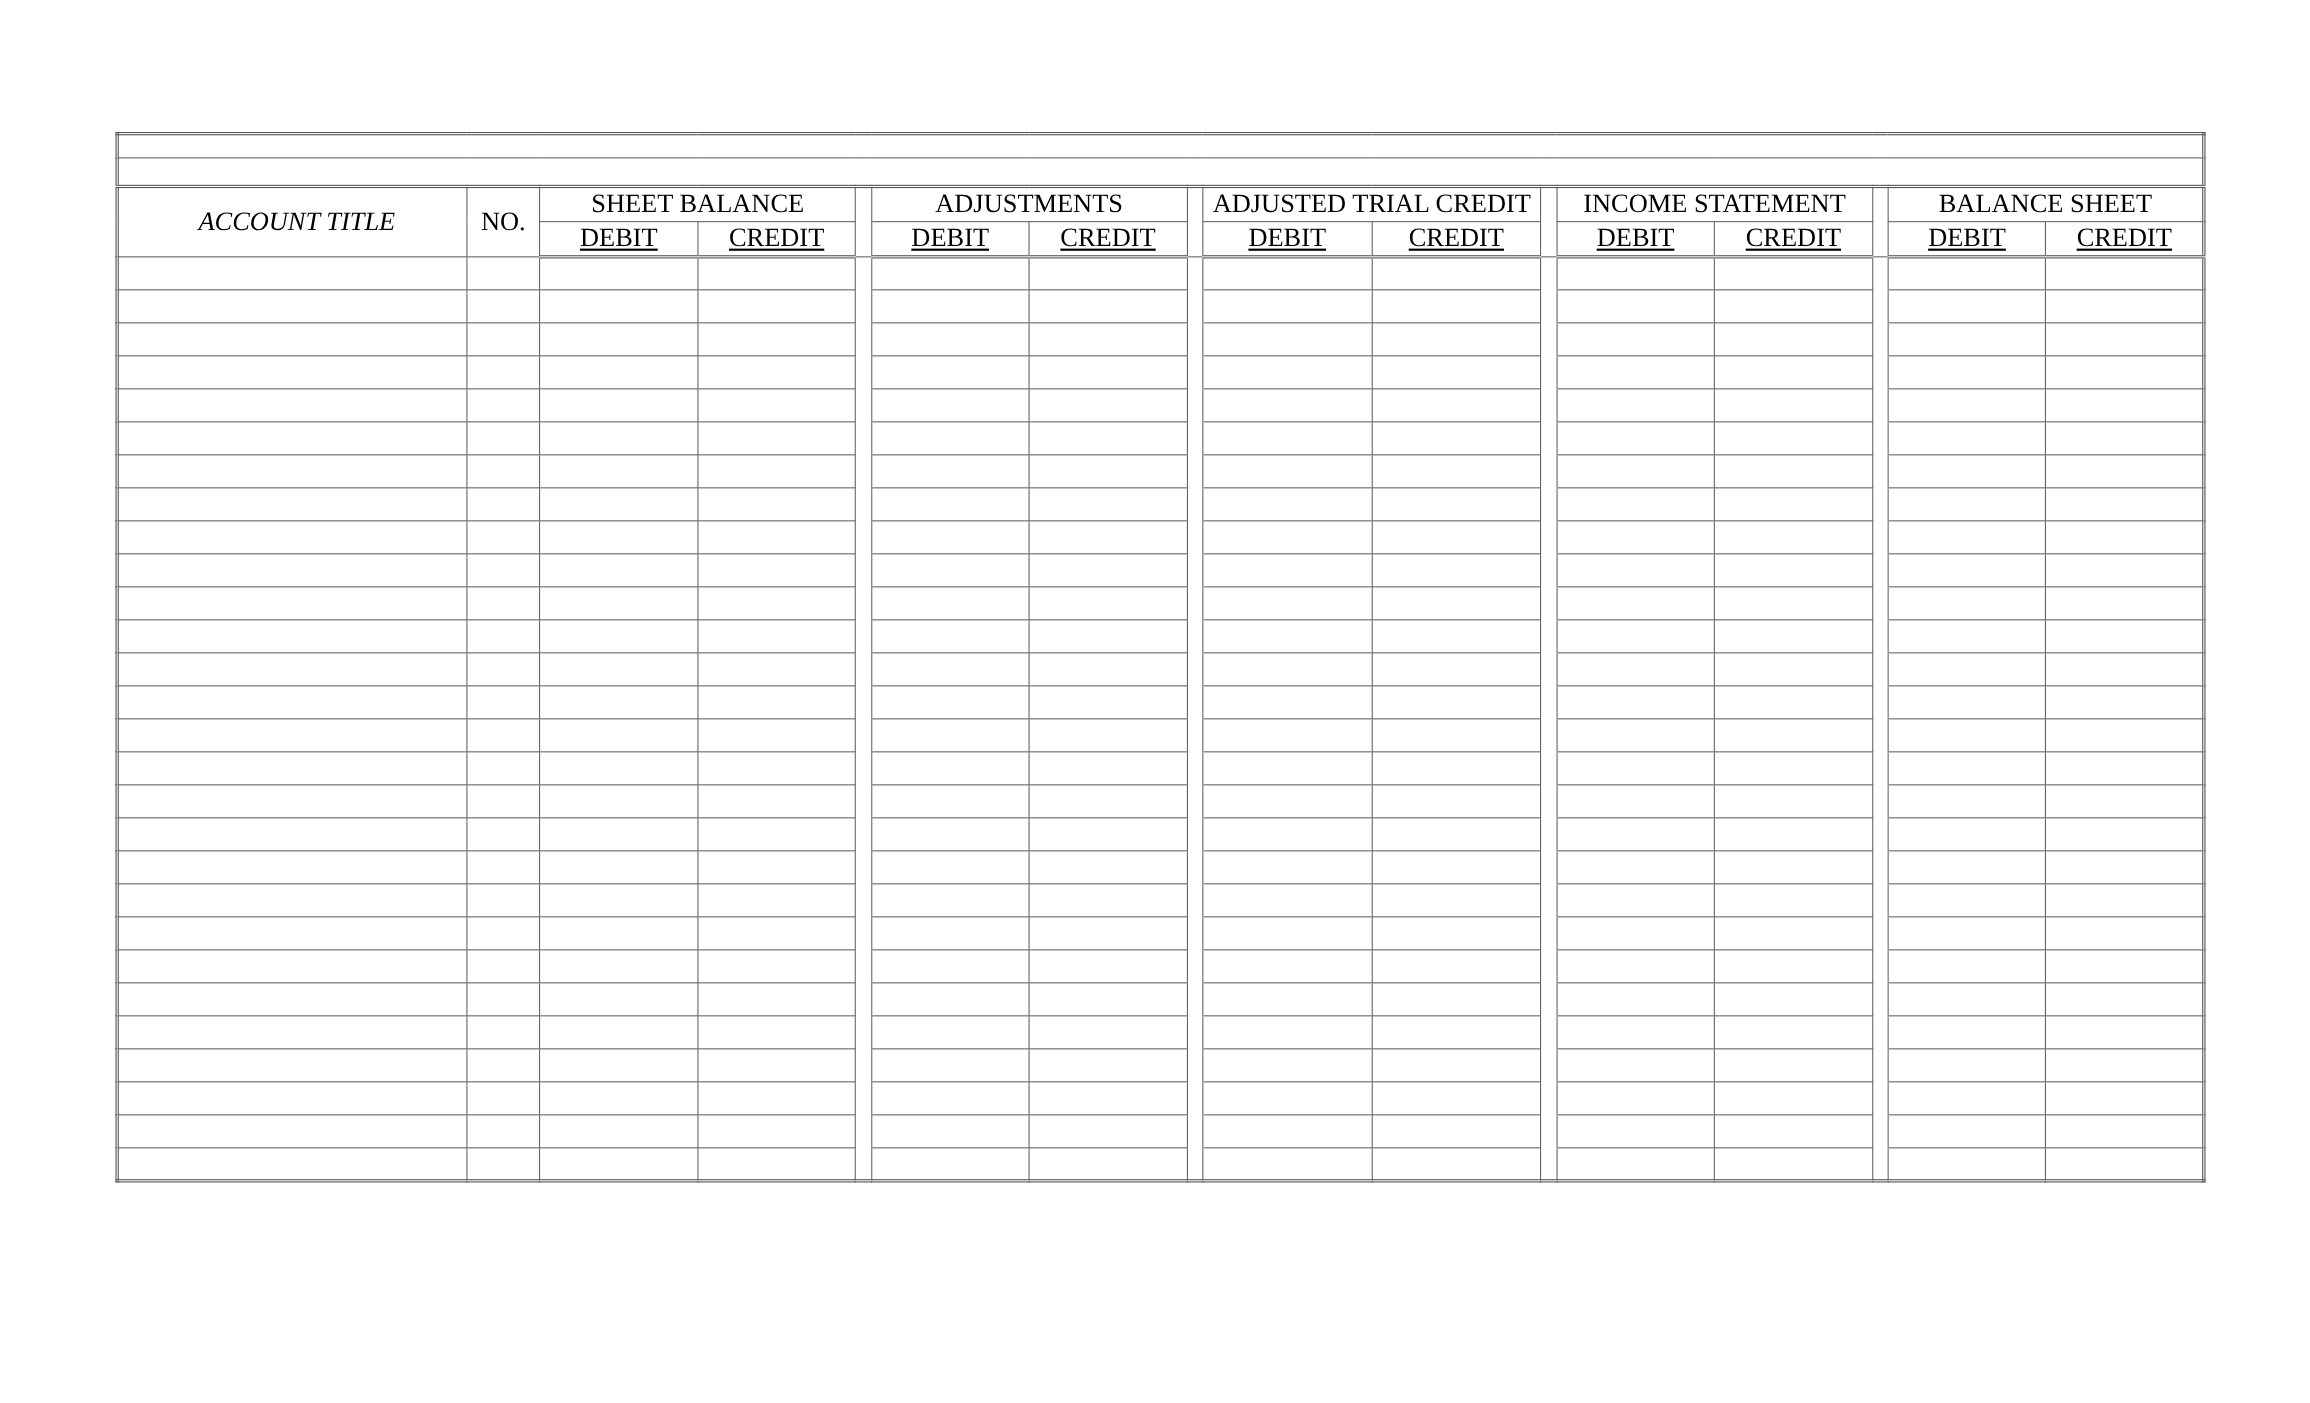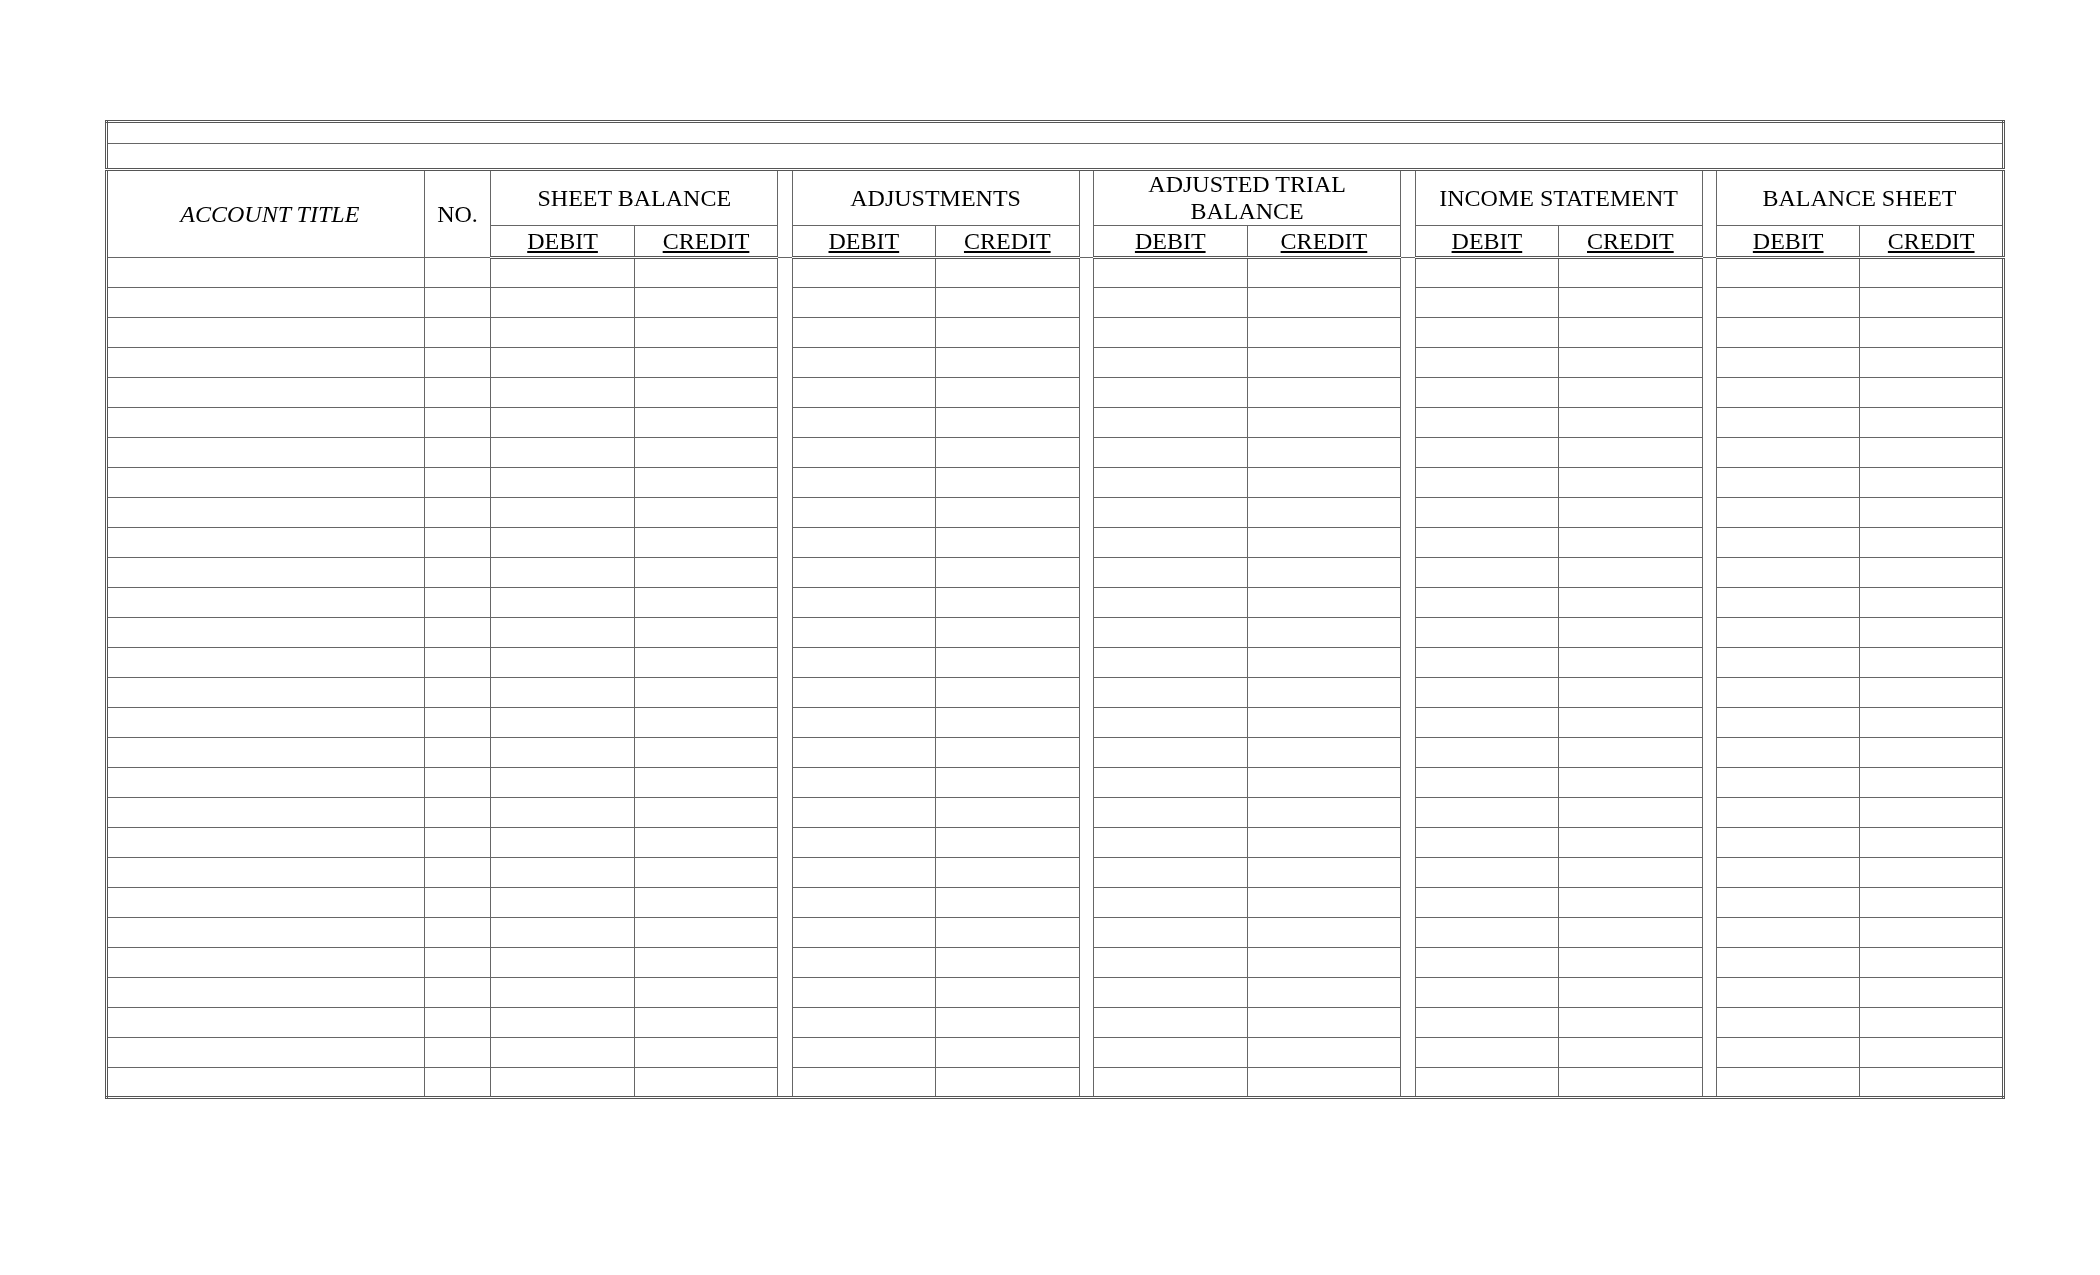--- a/index.html
+++ b/index.html
@@ -115,21 +115,21 @@
         <td colspan="16"></td>
       </tr>
 
   <tr class="hdr hdr-top">
     <td rowspan="2" class="left">ACCOUNT TITLE</td>
     <td rowspan="2">NO.</td>
     <td colspan="2">SHEET BALANCE</td>
     <td rowspan="2"></td>
     <td colspan="2">ADJUSTMENTS</td>
     <td rowspan="2"></td>
-    <td colspan="2">ADJUSTED TRIAL BALANCE</td>
+    <td colspan="2">ADJUSTED TRIAL CREDIT</td>
     <td rowspan="2"></td>
     <td colspan="2">INCOME STATEMENT</td>
     <td rowspan="2"></td>
     <td colspan="2">BALANCE SHEET</td>
   </tr>
 
   <tr class="hdr hdr-bottom">
     <td>DEBIT</td>
     <td>CREDIT</td>
     <td>DEBIT</td>

